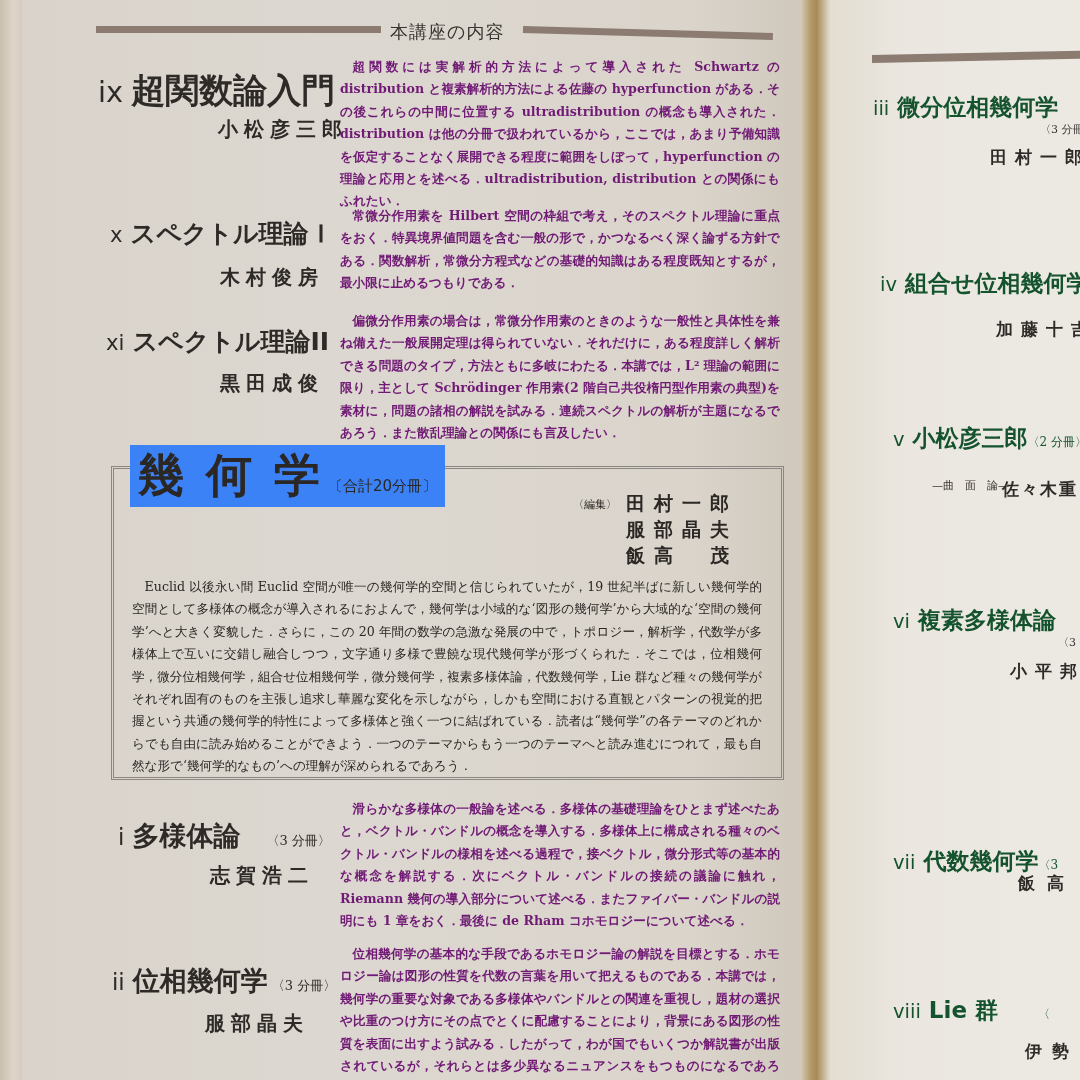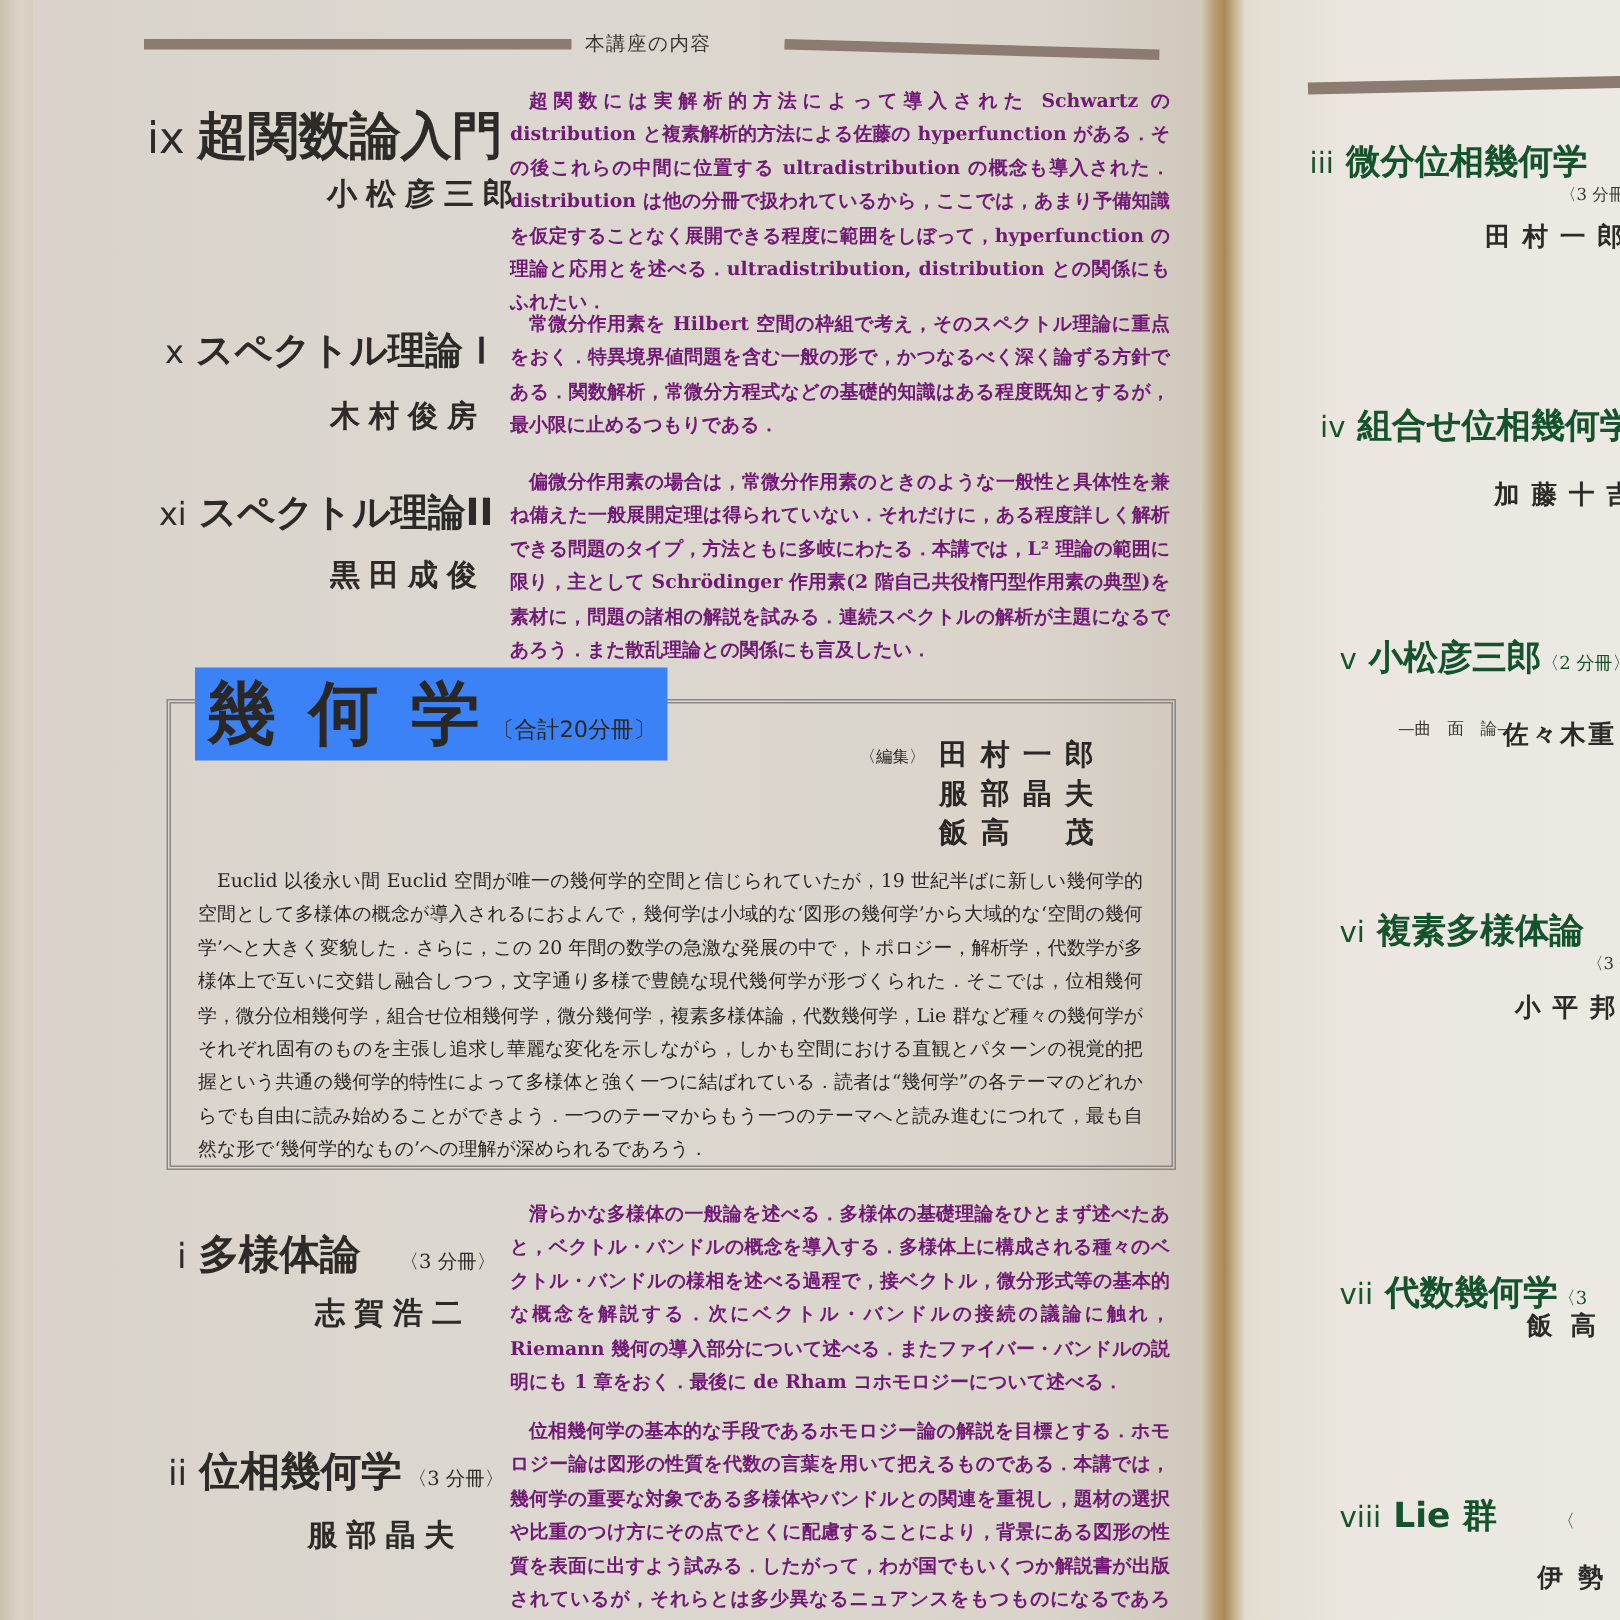--- a/index.html
+++ b/index.html
@@ -26,21 +26,21 @@
     background: linear-gradient(90deg, #e3ddd1 0%, #ebe7e0 30%, #ece9e3 100%);
   }
 
   
   .header-bar {
     position: absolute; top: 26px; height: 7px; background: #8b7b70;
   }
   .header-bar.l { left: 96px; width: 285px; }
   .header-bar.r { left: 523px; width: 250px; transform: rotate(1.6deg); transform-origin: left center; }
   .header-title {
-    position: absolute; left: 390px; top: 20px; font-size: 13px;
+    position: absolute; left: 390px; top: 20px; font-size: 18px;
     font-family: Liberation Sans, sans-serif; color: #3a3430; letter-spacing: 1px;
   }
 
   
   .entry-title {
     position: absolute; font-family: "DejaVu Sans", sans-serif; font-weight: bold;
     color: #2e2a27; white-space: nowrap;
   }
   .entry-title .num { font-weight: normal; margin-right: 8px; font-size: 0.85em; }
   .entry-title .vol { font-weight: normal; font-size: 13px; margin-left: 4px; font-family: "DejaVu Serif", serif; }

